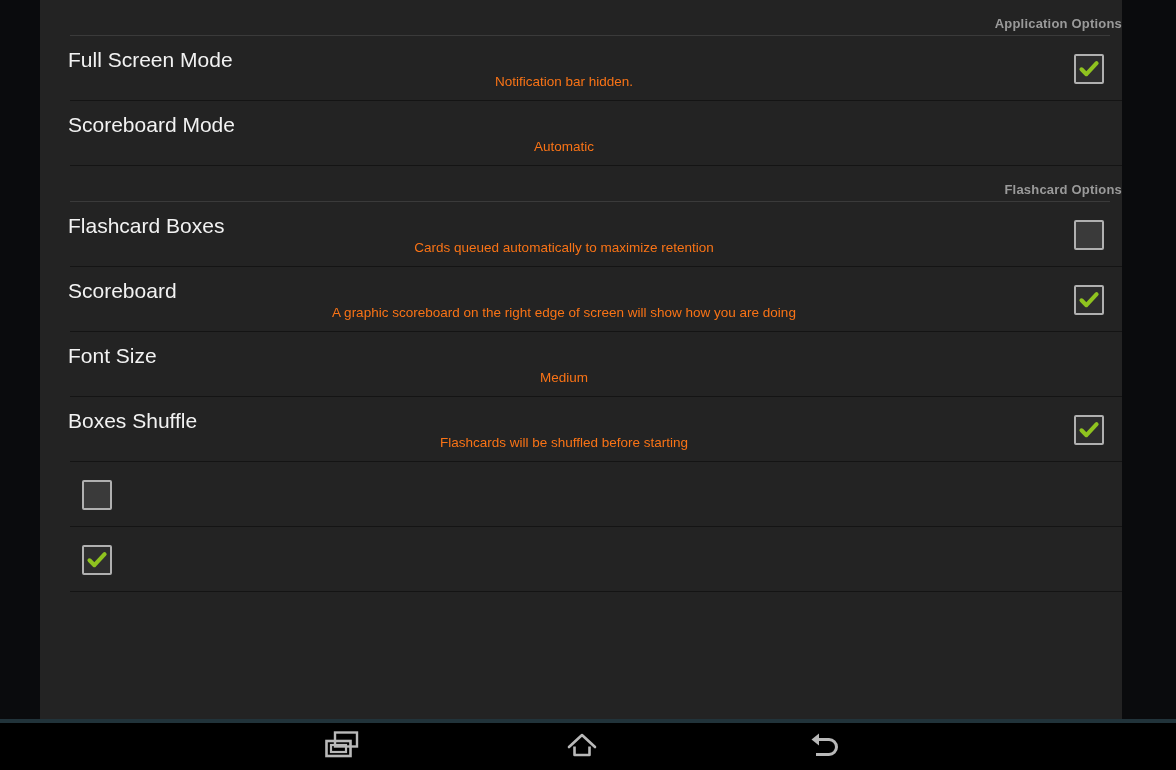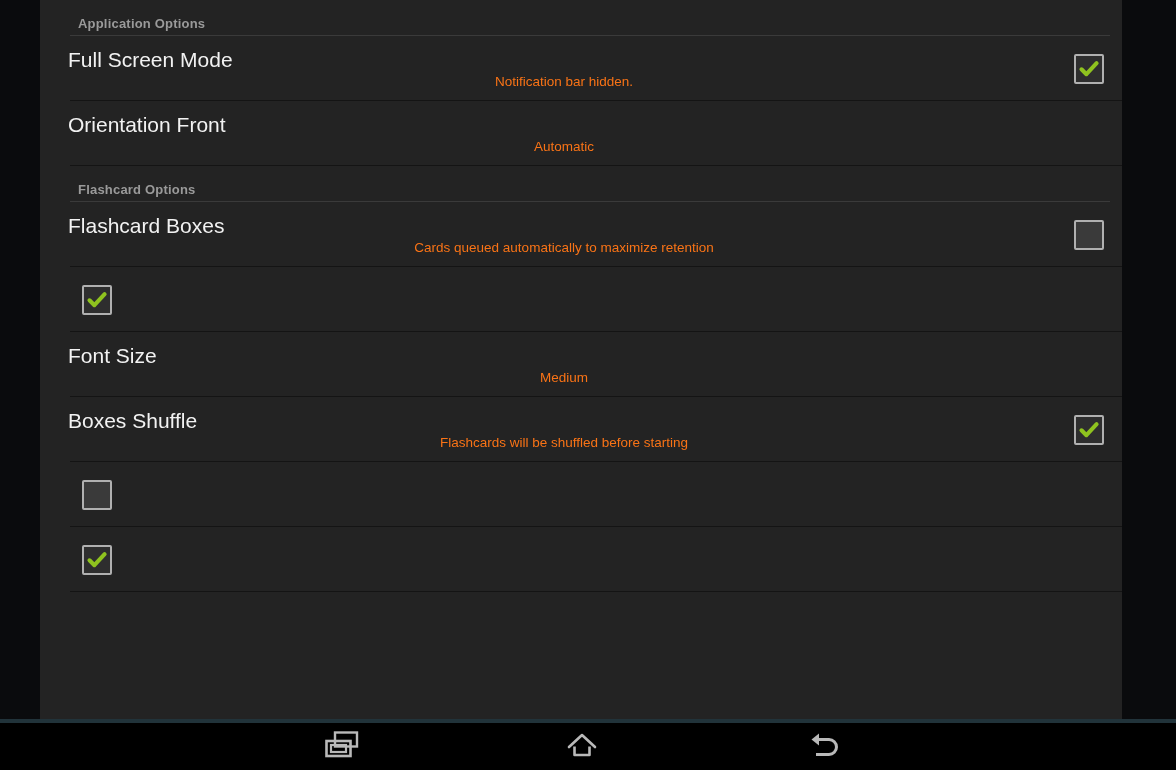--- a/index.html
+++ b/index.html
@@ -61,20 +61,21 @@
   }
 
   
   .section-header {
     position: relative;
     padding: 16px 0 5px 38px;
     font-size: 13px;
     font-weight: bold;
     color: #9a9a9a;
     letter-spacing: 0.2px;
+    text-align: right;
   }
   .section-header .hdr-rule {
     position: absolute;
     left: 30px;
     right: 12px;
     bottom: 0;
     height: 1px;
     background: #3a3a3a;
   }
 
@@ -196,36 +197,40 @@
             </div>
             <div class="checkbox checked">
               <span class="tick"><svg width="22" height="22" viewBox="0 0 22 22">
                   <path d="M3.5 11.3 L8.4 16.2 L18.6 5.2" fill="none" stroke="#8fc31f" stroke-width="4.1" stroke-linecap="round" stroke-linejoin="round"></path>
                 </svg></span>
             </div>
             <span class="divider"></span>
           </div>
           <div class="row">
             <div class="row-text">
-              <div class="row-title">Orientation Front</div>
+              <div class="row-title">Scoreboard Mode</div>
               <div class="row-summary">Automatic</div>
             </div>
             <div class="cb-spacer"></div>
             <span class="divider"></span>
           </div>
           <div class="section-header"><span>Flashcard Options</span><span class="hdr-rule"></span></div>
           <div class="row">
             <div class="row-text">
               <div class="row-title">Flashcard Boxes</div>
               <div class="row-summary">Cards queued automatically to maximize retention</div>
             </div>
             <div class="checkbox"></div>
             <span class="divider"></span>
           </div>
           <div class="row">
+            <div class="row-text">
+              <div class="row-title">Scoreboard</div>
+              <div class="row-summary">A graphic scoreboard on the right edge of screen will show how you are doing</div>
+            </div>
             <div class="checkbox checked">
               <span class="tick"><svg width="22" height="22" viewBox="0 0 22 22">
                   <path d="M3.5 11.3 L8.4 16.2 L18.6 5.2" fill="none" stroke="#8fc31f" stroke-width="4.1" stroke-linecap="round" stroke-linejoin="round"></path>
                 </svg></span>
             </div>
             <span class="divider"></span>
           </div>
           <div class="row">
             <div class="row-text">
               <div class="row-title">Font Size</div>

